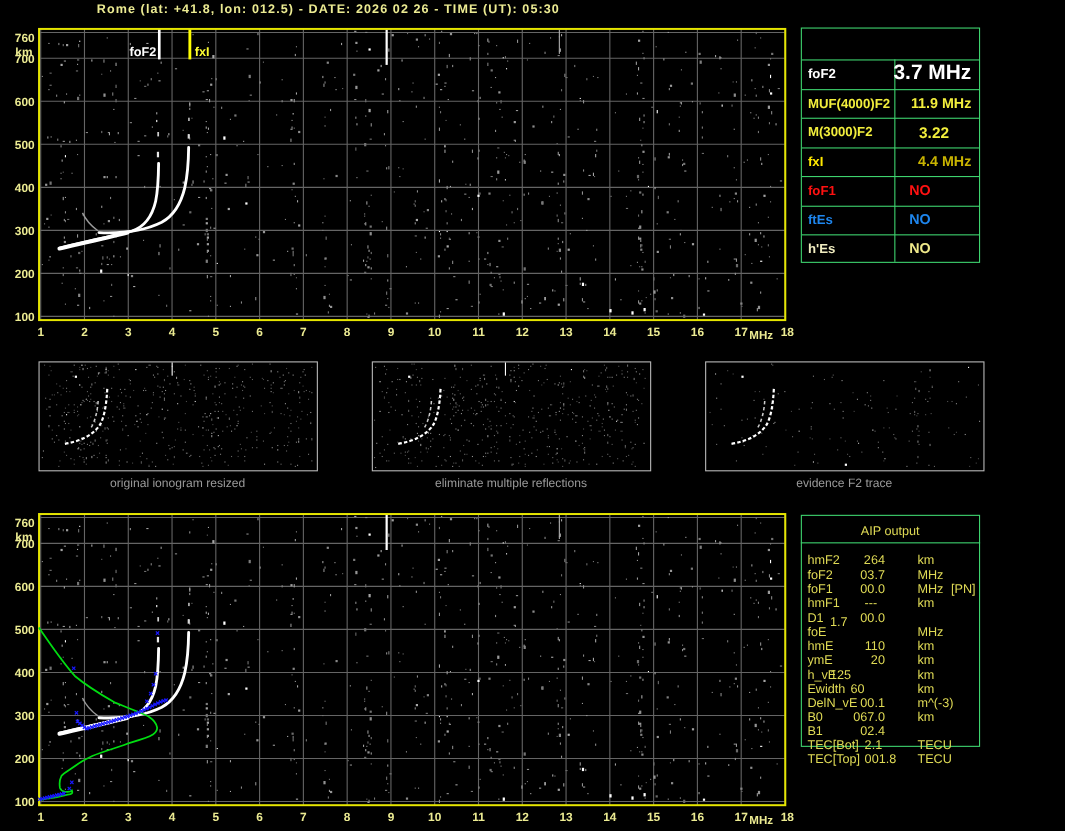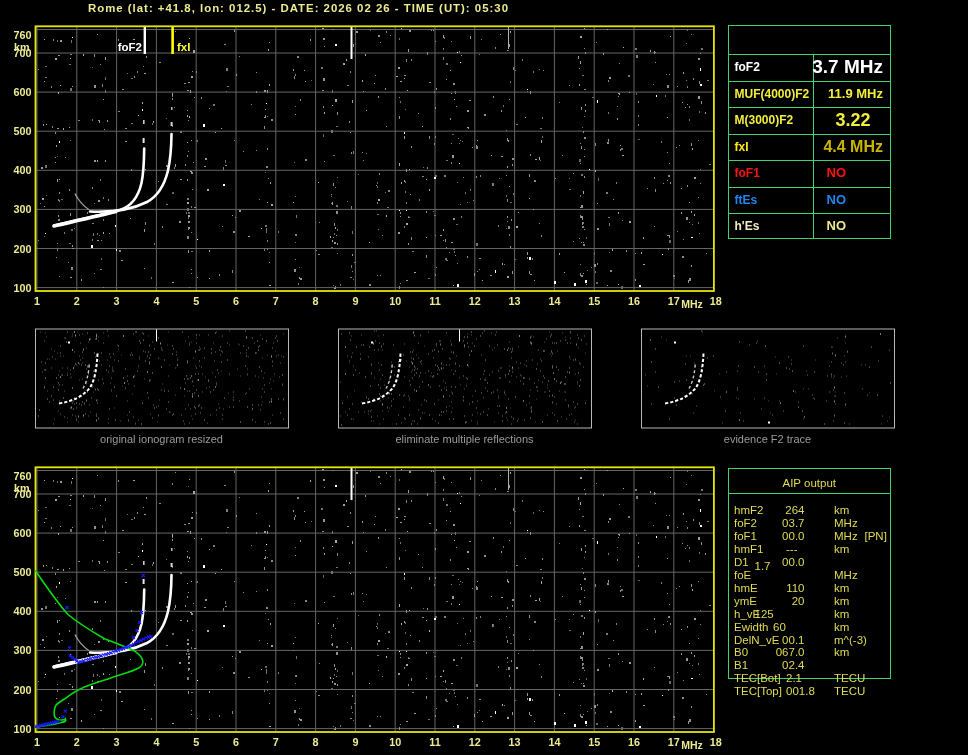--- a/index.html
+++ b/index.html
@@ -2254,23 +2254,23 @@
     <div style="position:absolute;left:0;top:108.1px;width:100%;height:1px;background:#3ed36e"></div>
     <div style="position:absolute;left:0;top:134.6px;width:100%;height:1px;background:#3ed36e"></div>
     <div style="position:absolute;left:0;top:161.2px;width:100%;height:1px;background:#3ed36e"></div>
     <div style="position:absolute;left:0;top:187.7px;width:100%;height:1px;background:#3ed36e"></div>
     <div style="position:absolute;left:84.5px;top:28.4px;width:1px;bottom:0;background:#3ed36e"></div>
     <div style="position:absolute;left:6px;top:28.4px;height:26.5px;line-height:26.5px;color:#ffffff">foF2</div>
     <div style="position:absolute;right:7px;top:28.4px;height:26.5px;line-height:26.5px;font-size:19px;color:#ffffff">3.7 MHz</div>
     <div style="position:absolute;left:6px;top:55.0px;height:26.5px;line-height:26.5px;color:#f2ee3c">MUF(4000)F2</div>
     <div style="position:absolute;right:7px;top:55.0px;height:26.5px;line-height:26.5px;font-size:13px;color:#f2ee3c">11.9 MHz</div>
     <div style="position:absolute;left:6px;top:81.5px;height:26.5px;line-height:26.5px;color:#f2ee3c">M(3000)F2</div>
-    <div style="position:absolute;left:107px;top:81.5px;height:26.5px;line-height:26.5px;font-size:18px;color:#f2ee3c">3.22</div>
+    <div style="position:absolute;left:107px;top:81.5px;height:26.5px;line-height:26.5px;font-size:14px;color:#f2ee3c">3.22</div>
     <div style="position:absolute;left:6px;top:108.1px;height:26.5px;line-height:26.5px;color:#ffe800">fxI</div>
-    <div style="position:absolute;right:7px;top:108.1px;height:26.5px;line-height:26.5px;font-size:16px;color:#c9b400">4.4 MHz</div>
+    <div style="position:absolute;right:7px;top:108.1px;height:26.5px;line-height:26.5px;font-size:13px;color:#c9b400">4.4 MHz</div>
     <div style="position:absolute;left:6px;top:134.6px;height:26.5px;line-height:26.5px;color:#ff1111">foF1</div>
     <div style="position:absolute;left:98px;top:134.6px;height:26.5px;line-height:26.5px;font-size:13px;color:#ff1111">NO</div>
     <div style="position:absolute;left:6px;top:161.2px;height:26.5px;line-height:26.5px;color:#1e86ee">ftEs</div>
     <div style="position:absolute;left:98px;top:161.2px;height:26.5px;line-height:26.5px;font-size:13px;color:#1e86ee">NO</div>
     <div style="position:absolute;left:6px;top:187.7px;height:26.5px;line-height:26.5px;color:#f0ecc0">h'Es</div>
     <div style="position:absolute;left:98px;top:187.7px;height:26.5px;line-height:26.5px;font-size:13px;color:#efe98a">NO</div>
   </div>
 <div style="position:absolute;left:727.5px;top:468.0px;width:163.5px;font-size:11.5px;color:#dfda55">
     <div style="position:absolute;left:0;top:0;width:163.5px;height:211.0px;border:1px solid #3ed36e"></div>
     <div style="position:absolute;left:0;top:25px;width:163.5px;height:1px;background:#3ed36e"></div>

